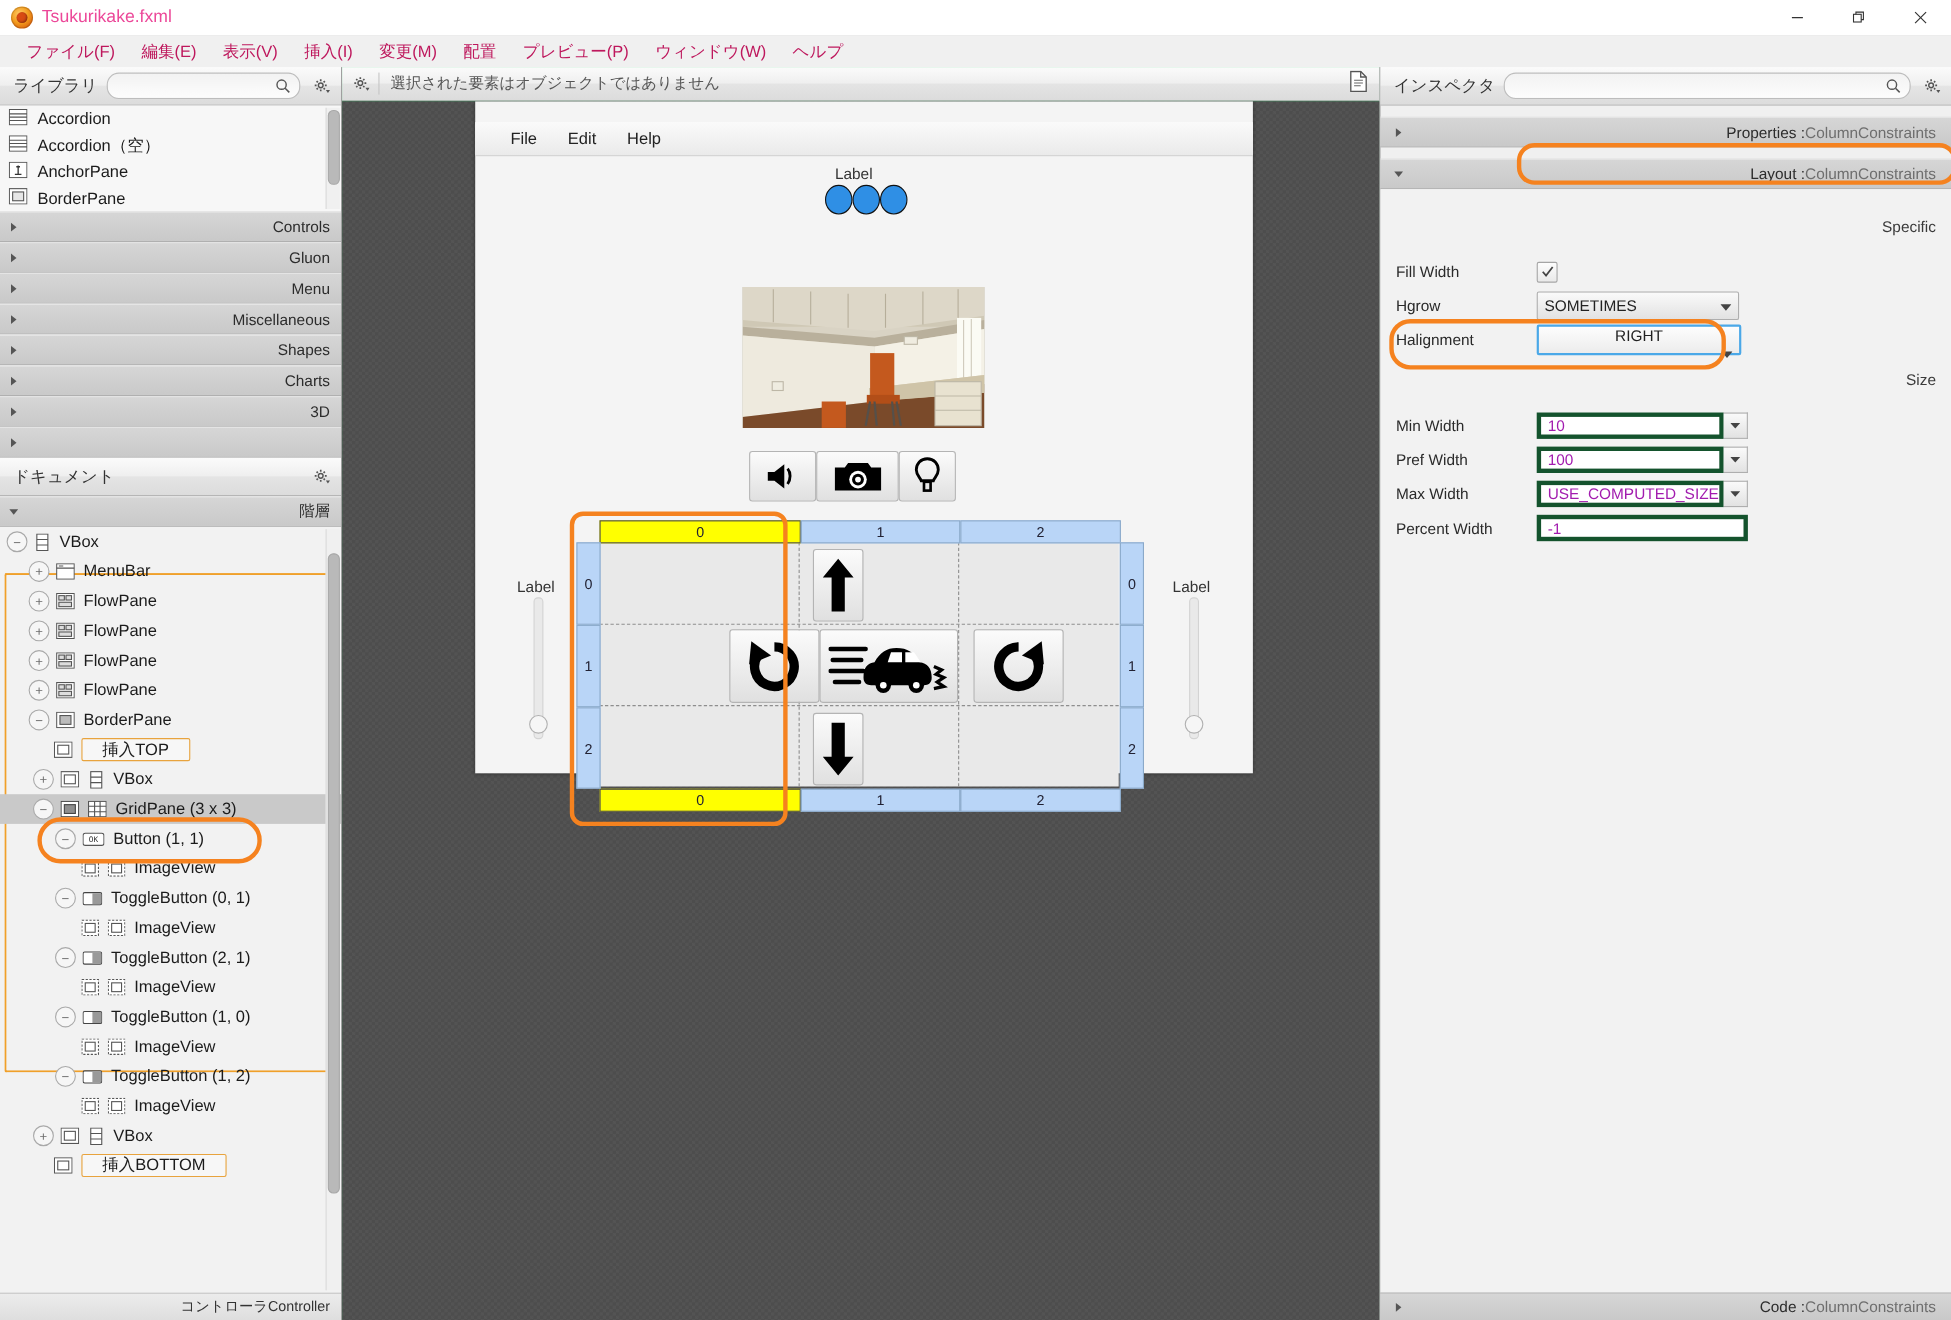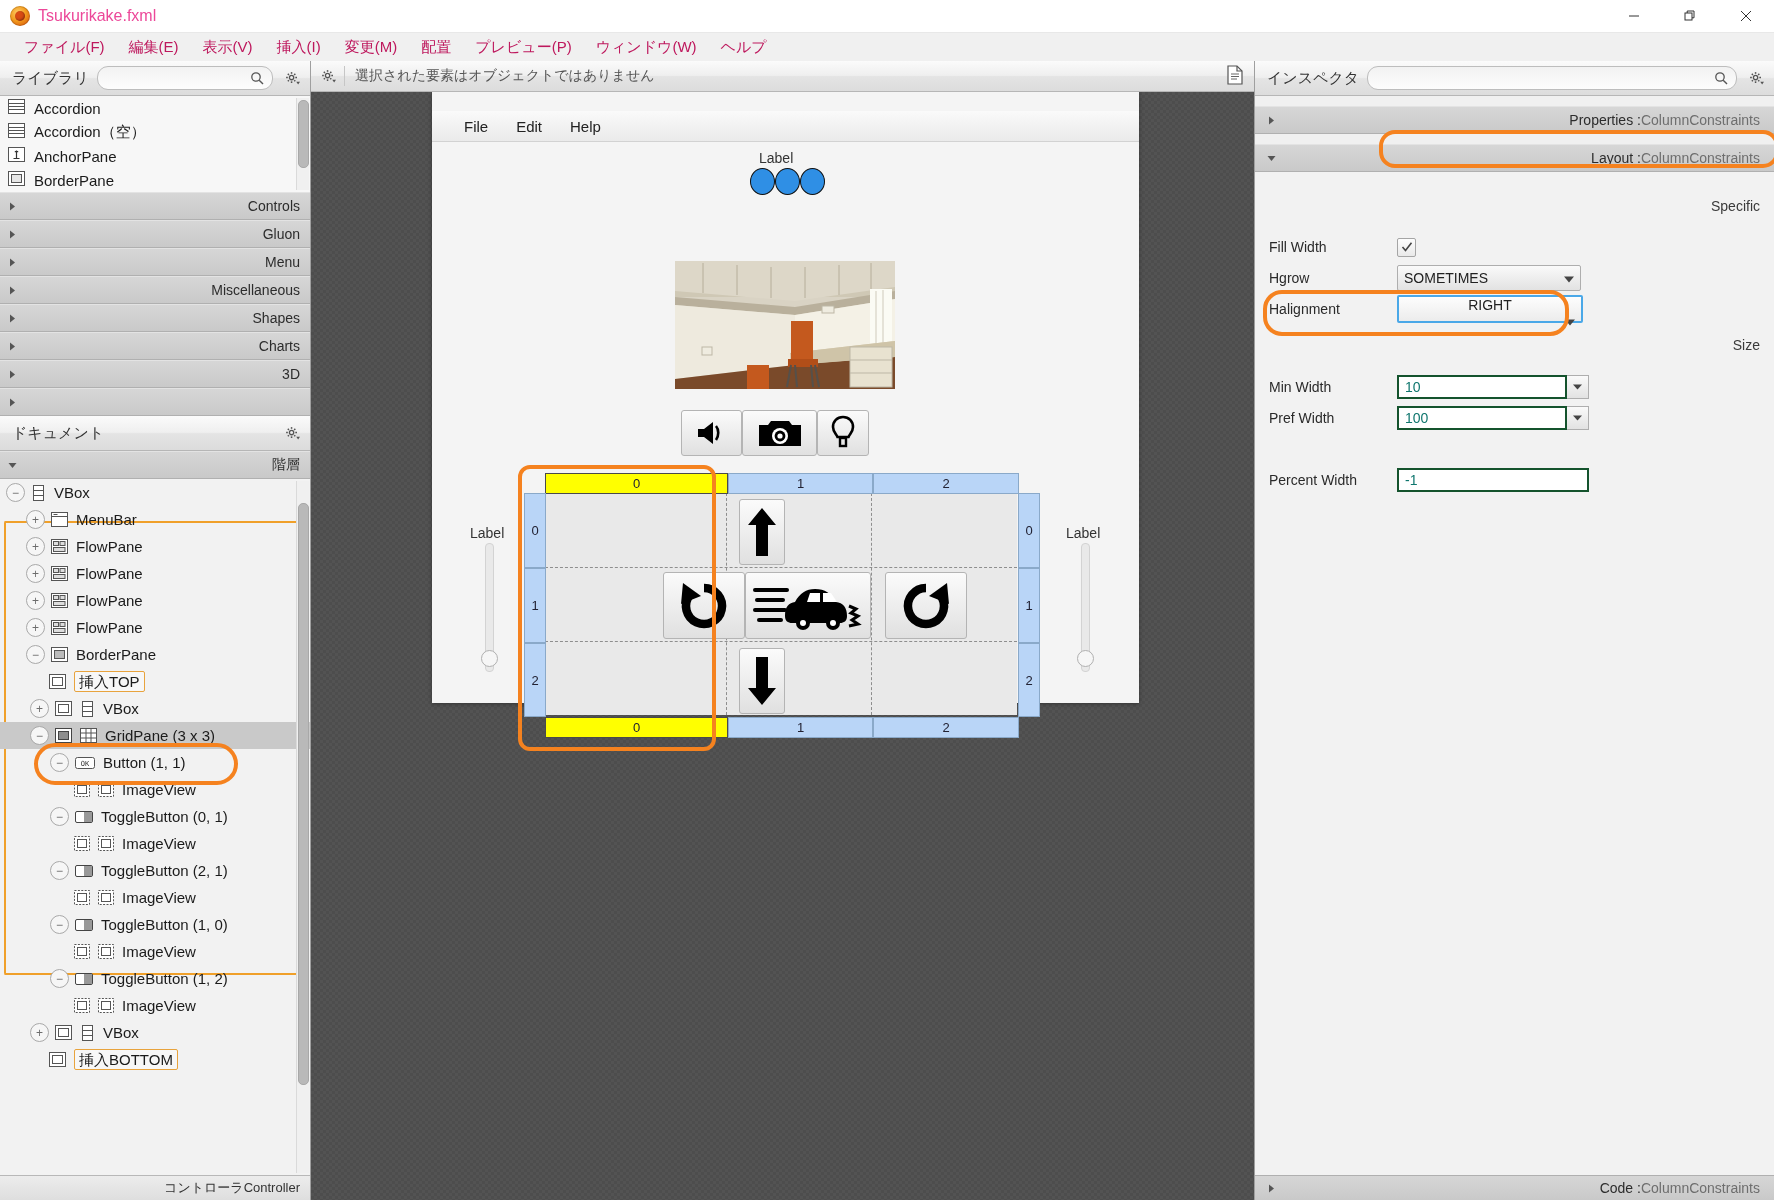--- a/index.html
+++ b/index.html
@@ -61,21 +61,21 @@
   .vthumb{position:absolute;left:1px;width:9px;border-radius:5px;background:#b9b9b9;border:1px solid #a8a8a8;}
 
   
   .tree{flex:1 1 auto;background:#f2f2f2;position:relative;overflow:hidden;min-height:0;}
   .trow{height:27px;display:flex;align-items:center;font-size:15px;color:#1b1b1b;position:relative;white-space:nowrap;}
   .trow.sel{background:#c9c9c9;}
   .exp{width:17px;height:17px;border-radius:50%;border:1px solid #a9a9a9;background:#f6f6f6;color:#6d6d6d;
     display:inline-flex;align-items:center;justify-content:center;font-size:12px;line-height:1;flex:0 0 17px;margin-right:6px;}
   .ticon{margin-right:8px;flex:0 0 auto;display:inline-flex;}
   .tlabel{line-height:1;}
-  .tlabel.boxed{border:1.5px solid #e8a33d;padding:2px 4px;border-radius:2px;background:#f7f7f7;}
+  .tlabel.boxed{border:1.5px solid #e8a33d;padding:2px 18px;border-radius:2px;background:#f7f7f7;}
 
   
   .ann{position:absolute;border:4px solid #f5821f;border-radius:26px;pointer-events:none;z-index:40;}
   .ann.sq{border-radius:10px;}
 
   .borderpane-hl{position:absolute;left:4px;right:8px;border:2px solid #f0a02a;border-radius:2px;pointer-events:none;}
 
   
   .left-status{height:24px;flex:0 0 24px;display:flex;align-items:center;justify-content:flex-end;padding:0 10px;
     background:linear-gradient(to bottom,#ececec,#dedede);border-top:1px solid #b8b8b8;font-size:13px;color:#333;}
@@ -131,22 +131,22 @@
   .insp-body{flex:1 1 auto;background:#f2f2f2;position:relative;min-height:0;}
   .grp-title{position:absolute;right:14px;font-size:14px;color:#3a3a3a;}
   .frow{position:absolute;left:0;right:0;height:24px;display:flex;align-items:center;}
   .flabel{width:128px;flex:0 0 128px;padding-left:14px;font-size:14px;color:#2a2a2a;}
   .chk{width:17px;height:17px;border:1px solid #a5a5a5;background:linear-gradient(to bottom,#fdfdfd,#e9e9e9);
     border-radius:2px;display:flex;align-items:center;justify-content:center;color:#444;font-size:13px;}
   .combo{width:170px;height:24px;border:1px solid #aeaeae;border-radius:2px;
     background:linear-gradient(to bottom,#fafafa,#e2e2e2);display:flex;align-items:center;padding:0 6px;font-size:14px;color:#222;}
   .combo.focus{border:2px solid #4aa8e8;background:linear-gradient(to bottom,#fdfdfd,#ececec);flex-direction:column;}
   .combo .caret{margin-left:auto;color:#444;}
-  .tfield{width:170px;height:24px;border:2px solid #14532d;background:#fff;display:flex;align-items:center;
-    padding:0 6px;font-size:14px;color:#0f766e;box-sizing:border-box;}
+  .tfield{width:170px;height:24px;border:4px solid #14532d;background:#fff;display:flex;align-items:center;
+    padding:0 6px;font-size:14px;color:#a21caf;box-sizing:border-box;}
   .spin{width:22px;height:24px;border:1px solid #aeaeae;border-left:0;box-sizing:border-box;
     background:linear-gradient(to bottom,#fafafa,#e2e2e2);display:flex;align-items:center;justify-content:center;color:#444;}
   .right-status{height:24px;flex:0 0 24px;display:flex;align-items:center;justify-content:flex-end;padding:0 14px;
     background:linear-gradient(to bottom,#d6d6d6,#c9c9c9);border-top:1px solid #b0b0b0;font-size:14px;color:#2c2c2c;position:relative;}
   .right-status .tw{position:absolute;left:12px;top:0;height:24px;display:flex;align-items:center;color:#555;}
   .right-status .muted{color:#6e6e6e;}
 </style>
 </head>
 <body>
 
@@ -1001,20 +1001,31 @@
           <div class="tfield">
               <span>100</span>
             </div>
           <div class="spin">
               <svg width="9" height="6" viewBox="0 0 9 6">
                 <polygon points="0,0.5 9,0.5 4.5,5.5" fill="currentColor"></polygon>
               </svg>
             </div>
         </div>
 
+        <div class="frow" style="top:265px">
+          <div class="flabel">Max Width</div>
+          <div class="tfield">
+              <span>USE_COMPUTED_SIZE</span>
+            </div>
+          <div class="spin">
+              <svg width="9" height="6" viewBox="0 0 9 6">
+                <polygon points="0,0.5 9,0.5 4.5,5.5" fill="currentColor"></polygon>
+              </svg>
+            </div>
+        </div>
 
         <div class="frow" style="top:296px">
           <div class="flabel">Percent Width</div>
           <div class="tfield" style="width:192px">
               <span>-1</span>
             </div>
         </div>
 
       </div>
 

